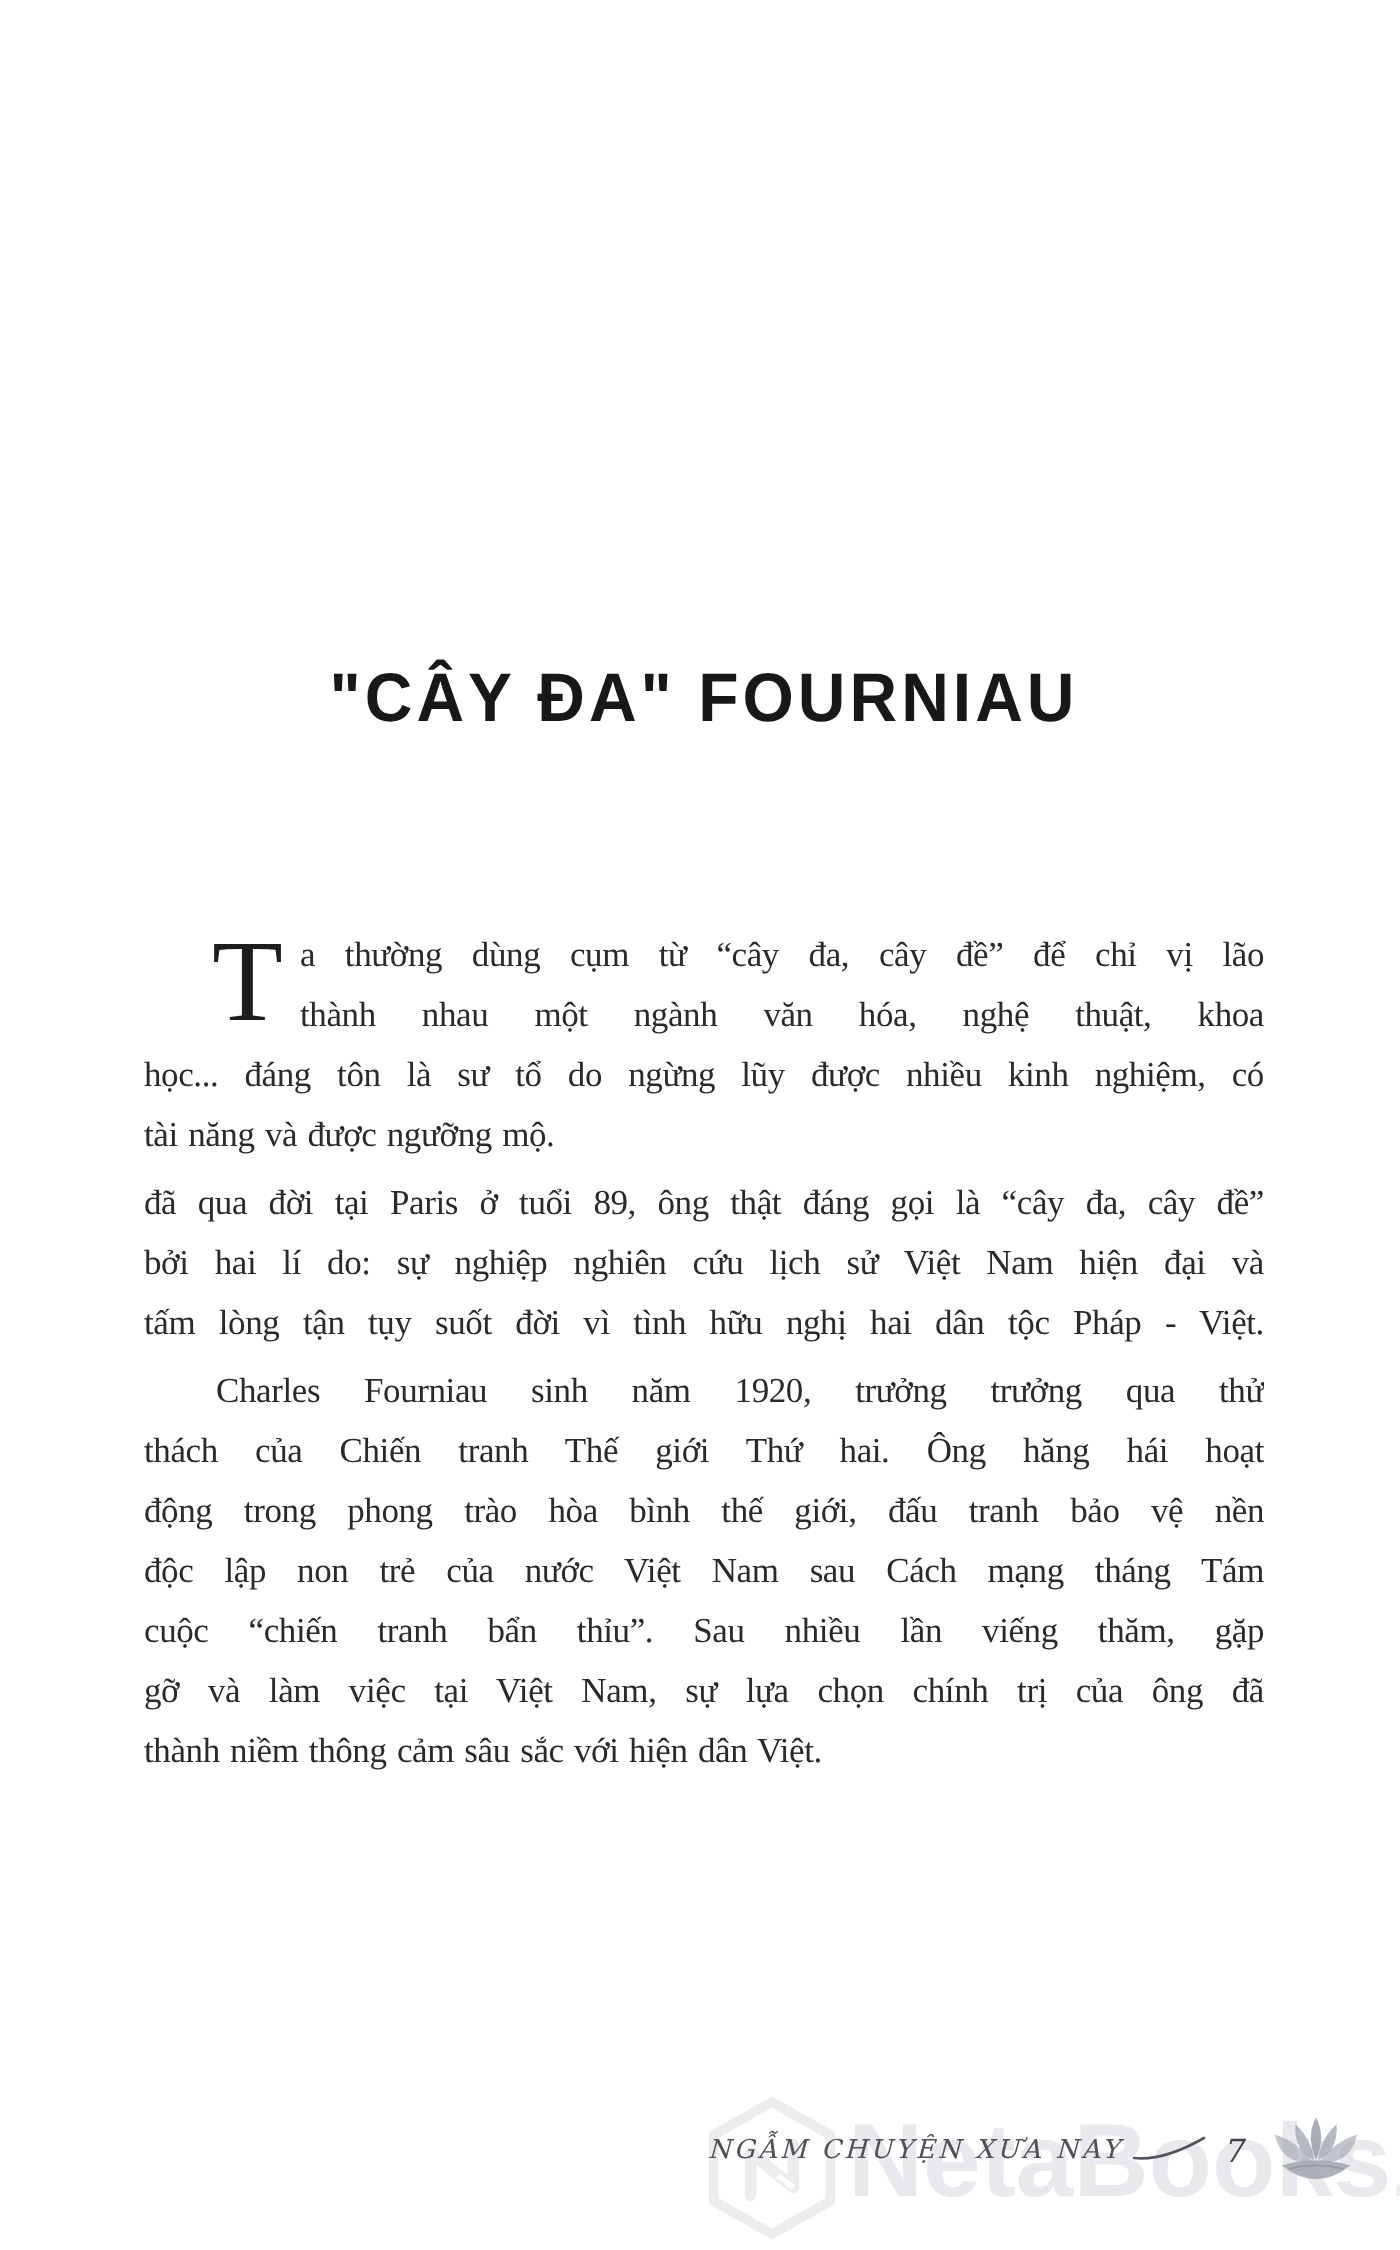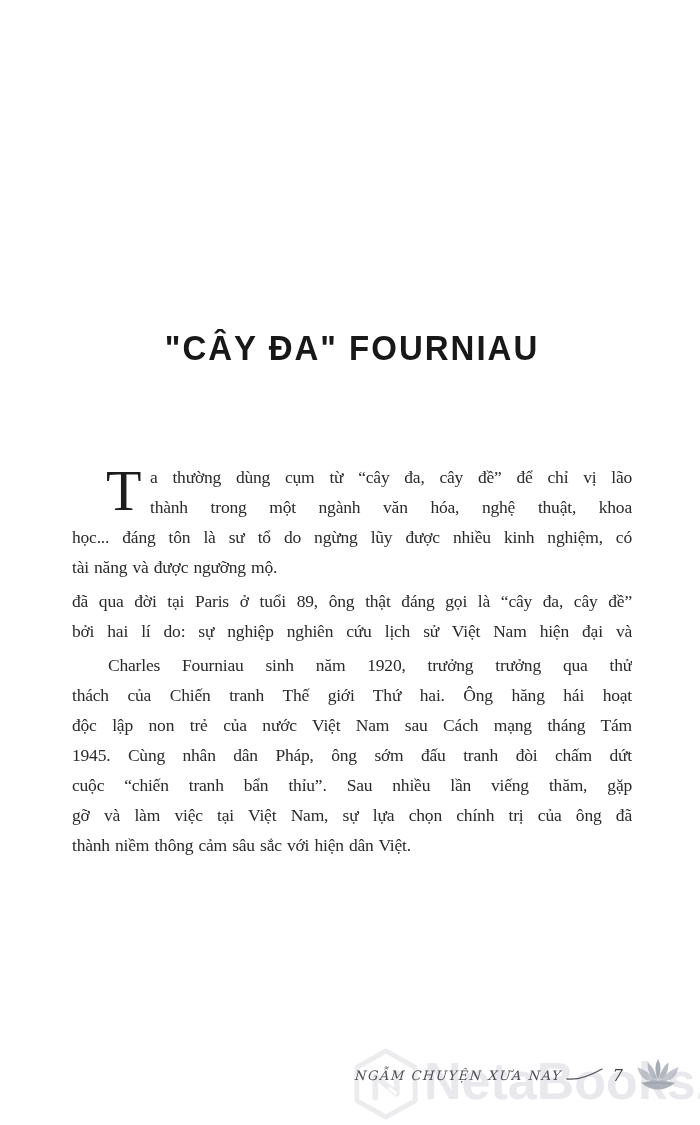--- a/index.html
+++ b/index.html
@@ -92,35 +92,36 @@
 
 <div class="page">
 
   <div class="title">"CÂY ĐA" FOURNIAU</div>
 
   <div class="body-col">
 
     <div class="para">
       <span class="drop-cap">T</span>
       <div class="line dc">a thường dùng cụm từ “cây đa, cây đề” để chỉ vị lão</div>
-      <div class="line dc">thành trong một ngành văn hóa, nghệ thuật, khoa</div>
+      <div class="line dc">thành nhau một ngành văn hóa, nghệ thuật, khoa</div>
       <div class="line">học... đáng tôn là sư tổ do ngừng lũy được nhiều kinh nghiệm, có</div>
       <div class="line last">tài năng và được ngưỡng mộ.</div>
     </div>
 
     <div class="para">
       <div class="line">đã qua đời tại Paris ở tuổi 89, ông thật đáng gọi là “cây đa, cây đề”</div>
       <div class="line">bởi hai lí do: sự nghiệp nghiên cứu lịch sử Việt Nam hiện đại và</div>
+      <div class="line">tấm lòng tận tụy suốt đời vì tình hữu nghị hai dân tộc Pháp - Việt.</div>
     </div>
 
     <div class="para">
       <div class="line indent">Charles Fourniau sinh năm 1920, trưởng trưởng qua thử</div>
       <div class="line">thách của Chiến tranh Thế giới Thứ hai. Ông hăng hái hoạt</div>
+      <div class="line">động trong phong trào hòa bình thế giới, đấu tranh bảo vệ nền</div>
       <div class="line">độc lập non trẻ của nước Việt Nam sau Cách mạng tháng Tám</div>
-      <div class="line">1945. Cùng nhân dân Pháp, ông sớm đấu tranh đòi chấm dứt</div>
       <div class="line">cuộc “chiến tranh bẩn thỉu”. Sau nhiều lần viếng thăm, gặp</div>
       <div class="line">gỡ và làm việc tại Việt Nam, sự lựa chọn chính trị của ông đã</div>
       <div class="line last">thành niềm thông cảm sâu sắc với hiện dân Việt.</div>
     </div>
 
 
   </div>
 
   <div class="watermark">
     <svg class="hex-logo" width="68" height="74" viewBox="0 0 70 76">

